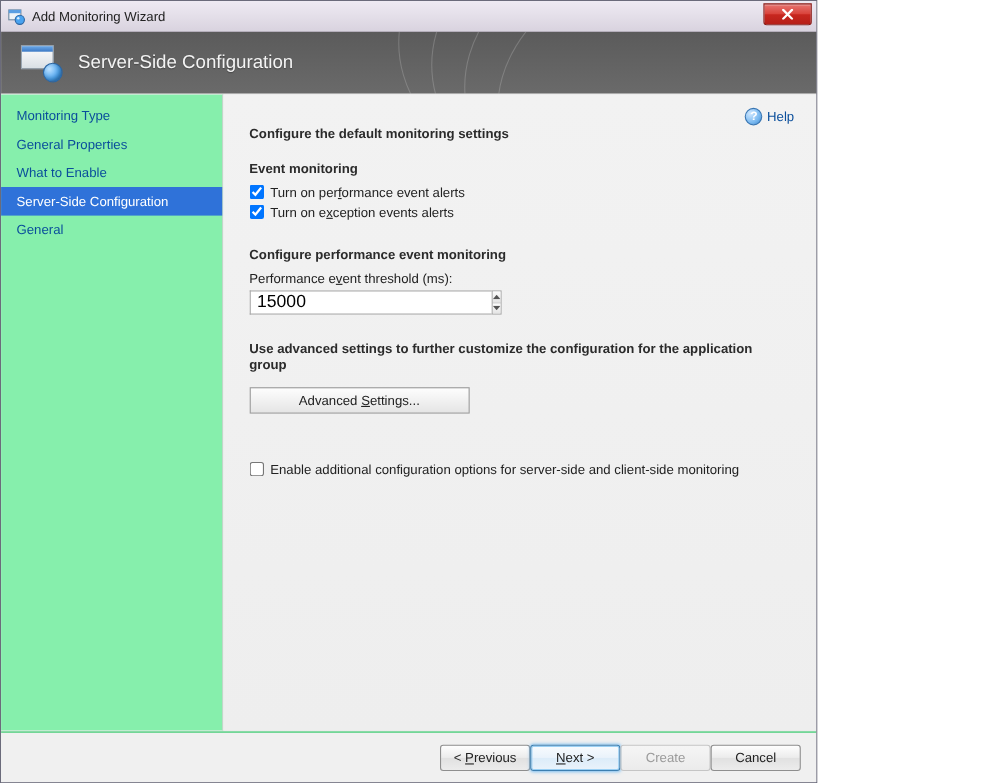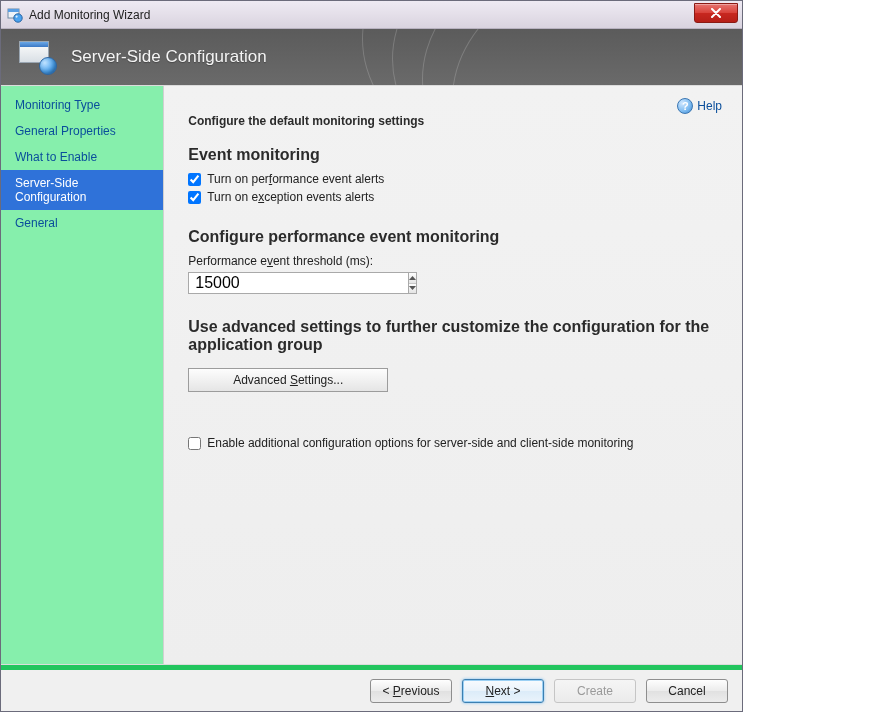--- a/index.html
+++ b/index.html
@@ -159,27 +159,27 @@
     border:1px solid #3a76b2;
   }
   .section-title {
     font-weight: bold;
     font-size: 12px;
     color: #2b2b2b;
     margin: 10px 0 16px 0;
   }
   .subheading {
     font-weight: bold;
-    font-size: 16px;
+    font-size: 12px;
     color: #2b2b2b;
     margin: 18px 0 8px 0;
   }
   .checkbox-row {
     display: flex;
-    align-items: flex-end;
+    align-items: flex-start;
     gap: 6px;
     margin: 4px 0;
     font-size: 12px;
     color: #222;
   }
   .checkbox-row input[type=checkbox] {
     width: 13px; height: 13px;
     margin:0;
   }
   .plain-label { font-size:12px; color:#222; margin: 4px 0; }
@@ -208,25 +208,24 @@
     margin-top:6px;
     width: 200px; height:24px;
     background: linear-gradient(to bottom,#fdfdfd,#e5e5e5);
     border:1px solid #9c9c9c;
     font-size:12px; color:#222;
     cursor:default;
   }
   .footer {
     height: 46px;
     background: #f0f0f0;
-    border-top: 5px solid #22c55e;
+    border-top: 1px solid #22c55e;
     display:flex;
     align-items:center;
     justify-content:flex-end;
-    gap: 10px;
     padding: 0 14px;
   }
   .footer button {
     min-width: 82px;
     height: 24px;
     font-size: 12px;
     border: 1px solid #8e8e8e;
     background: linear-gradient(to bottom,#fefefe 0%, #ececec 48%, #e1e1e1 52%, #ececec 100%);
     border-radius: 3px;
     color: #222;

